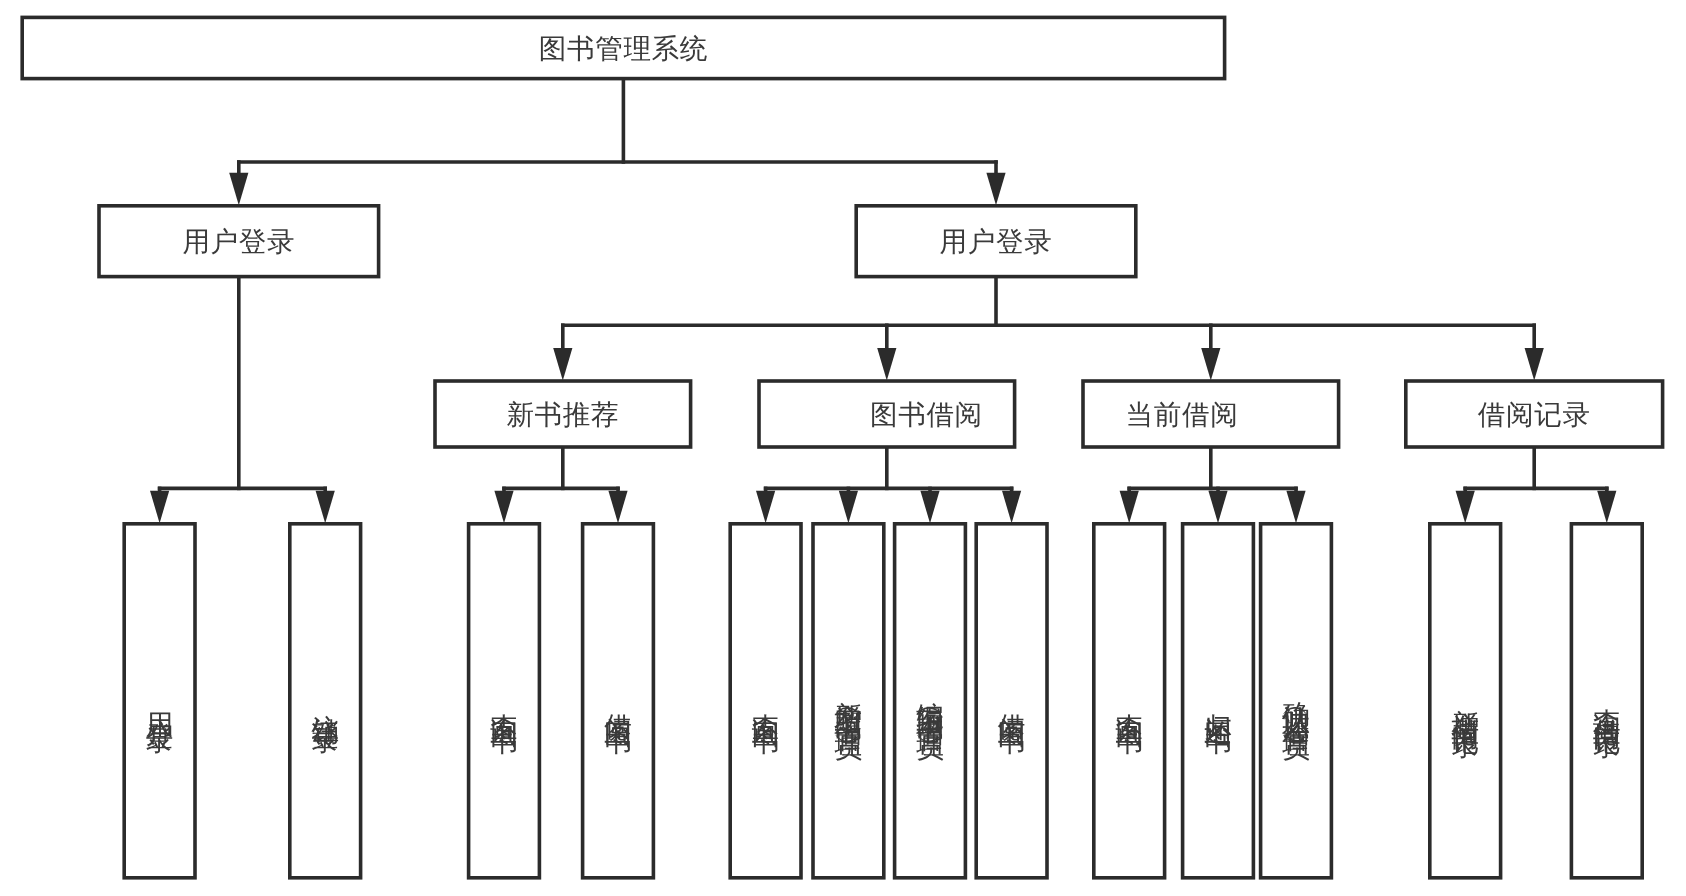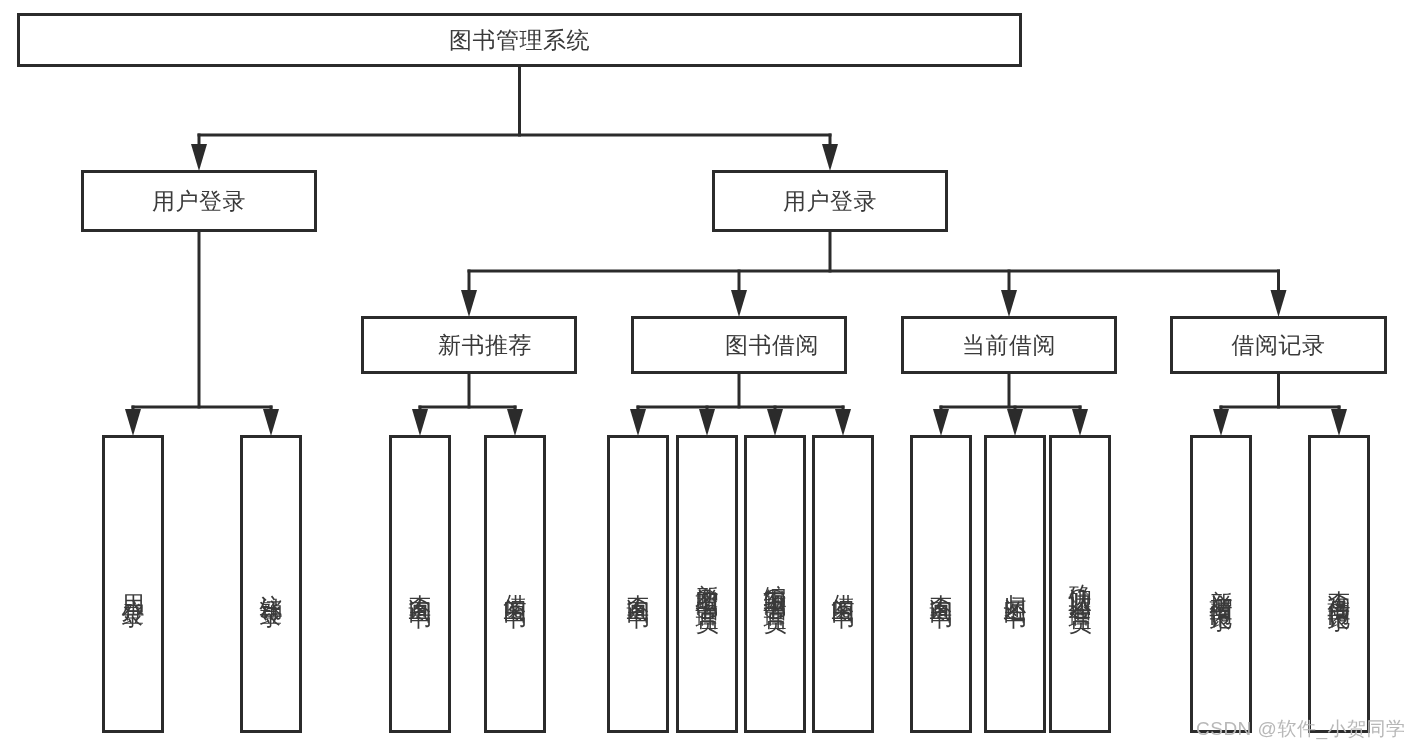--- a/index.html
+++ b/index.html
@@ -157,23 +157,23 @@
         <rect class="node-box" x="985.5" y="436.5" width="59" height="295"></rect>
         <rect class="node-box" x="1050.5" y="436.5" width="59" height="295"></rect>
         <rect class="node-box" x="1191.5" y="436.5" width="59" height="295"></rect>
         <rect class="node-box" x="1309.5" y="436.5" width="59" height="295"></rect>
       </g>
   </svg>
   <div id="labels-layer">
       <div class="node-label-h" style="left: 17px; top: 13px; width: 1005px; height: 54px;">图书管理系统</div>
       <div class="node-label-h" style="left: 81px; top: 170px; width: 236px; height: 62px;">用户登录</div>
       <div class="node-label-h" style="left: 712px; top: 170px; width: 236px; height: 62px;">用户登录</div>
-      <div class="node-label-h" style="left: 377px; top: 316px; width: 216px; height: 58px;">新书推荐</div>
+      <div class="node-label-h" style="left: 361px; top: 316px; width: 216px; height: 58px;">新书推荐</div>
       <div class="node-label-h" style="left: 631px; top: 316px; width: 216px; height: 58px; padding-left: 33px;">图书借阅</div>
-      <div class="node-label-h" style="left: 901px; top: 316px; width: 216px; height: 58px; border-radius: 23px;">当前借阅</div>
+      <div class="node-label-h" style="left: 877px; top: 316px; width: 216px; height: 58px; border-radius: 23px;">当前借阅</div>
       <div class="node-label-h" style="left: 1170px; top: 316px; width: 217px; height: 58px;">借阅记录</div>
       <div class="node-label-v" style="left: 102px; top: 435px; width: 62px; height: 298px;">
         <span>用户登录</span>
       </div>
       <div class="node-label-v" style="left: 240px; top: 435px; width: 62px; height: 298px;">
         <span>注销登录</span>
       </div>
       <div class="node-label-v" style="left: 389px; top: 435px; width: 62px; height: 298px;">
         <span>查询图书</span>
       </div>
@@ -201,14 +201,13 @@
       <div class="node-label-v" style="left: 1049px; top: 435px; width: 62px; height: 298px;">
         <span>确认归还（管理员）</span>
       </div>
       <div class="node-label-v" style="left: 1190px; top: 435px; width: 62px; height: 298px;">
         <span>新增借阅记录</span>
       </div>
       <div class="node-label-v" style="left: 1308px; top: 435px; width: 62px; height: 298px;">
         <span>查询借阅记录</span>
       </div>
     </div>
-  <div class="watermark" style="left: 1196px; top: 716px;">CSDN @软件_小贺同学</div>
 </div>
 
 </body></html>

